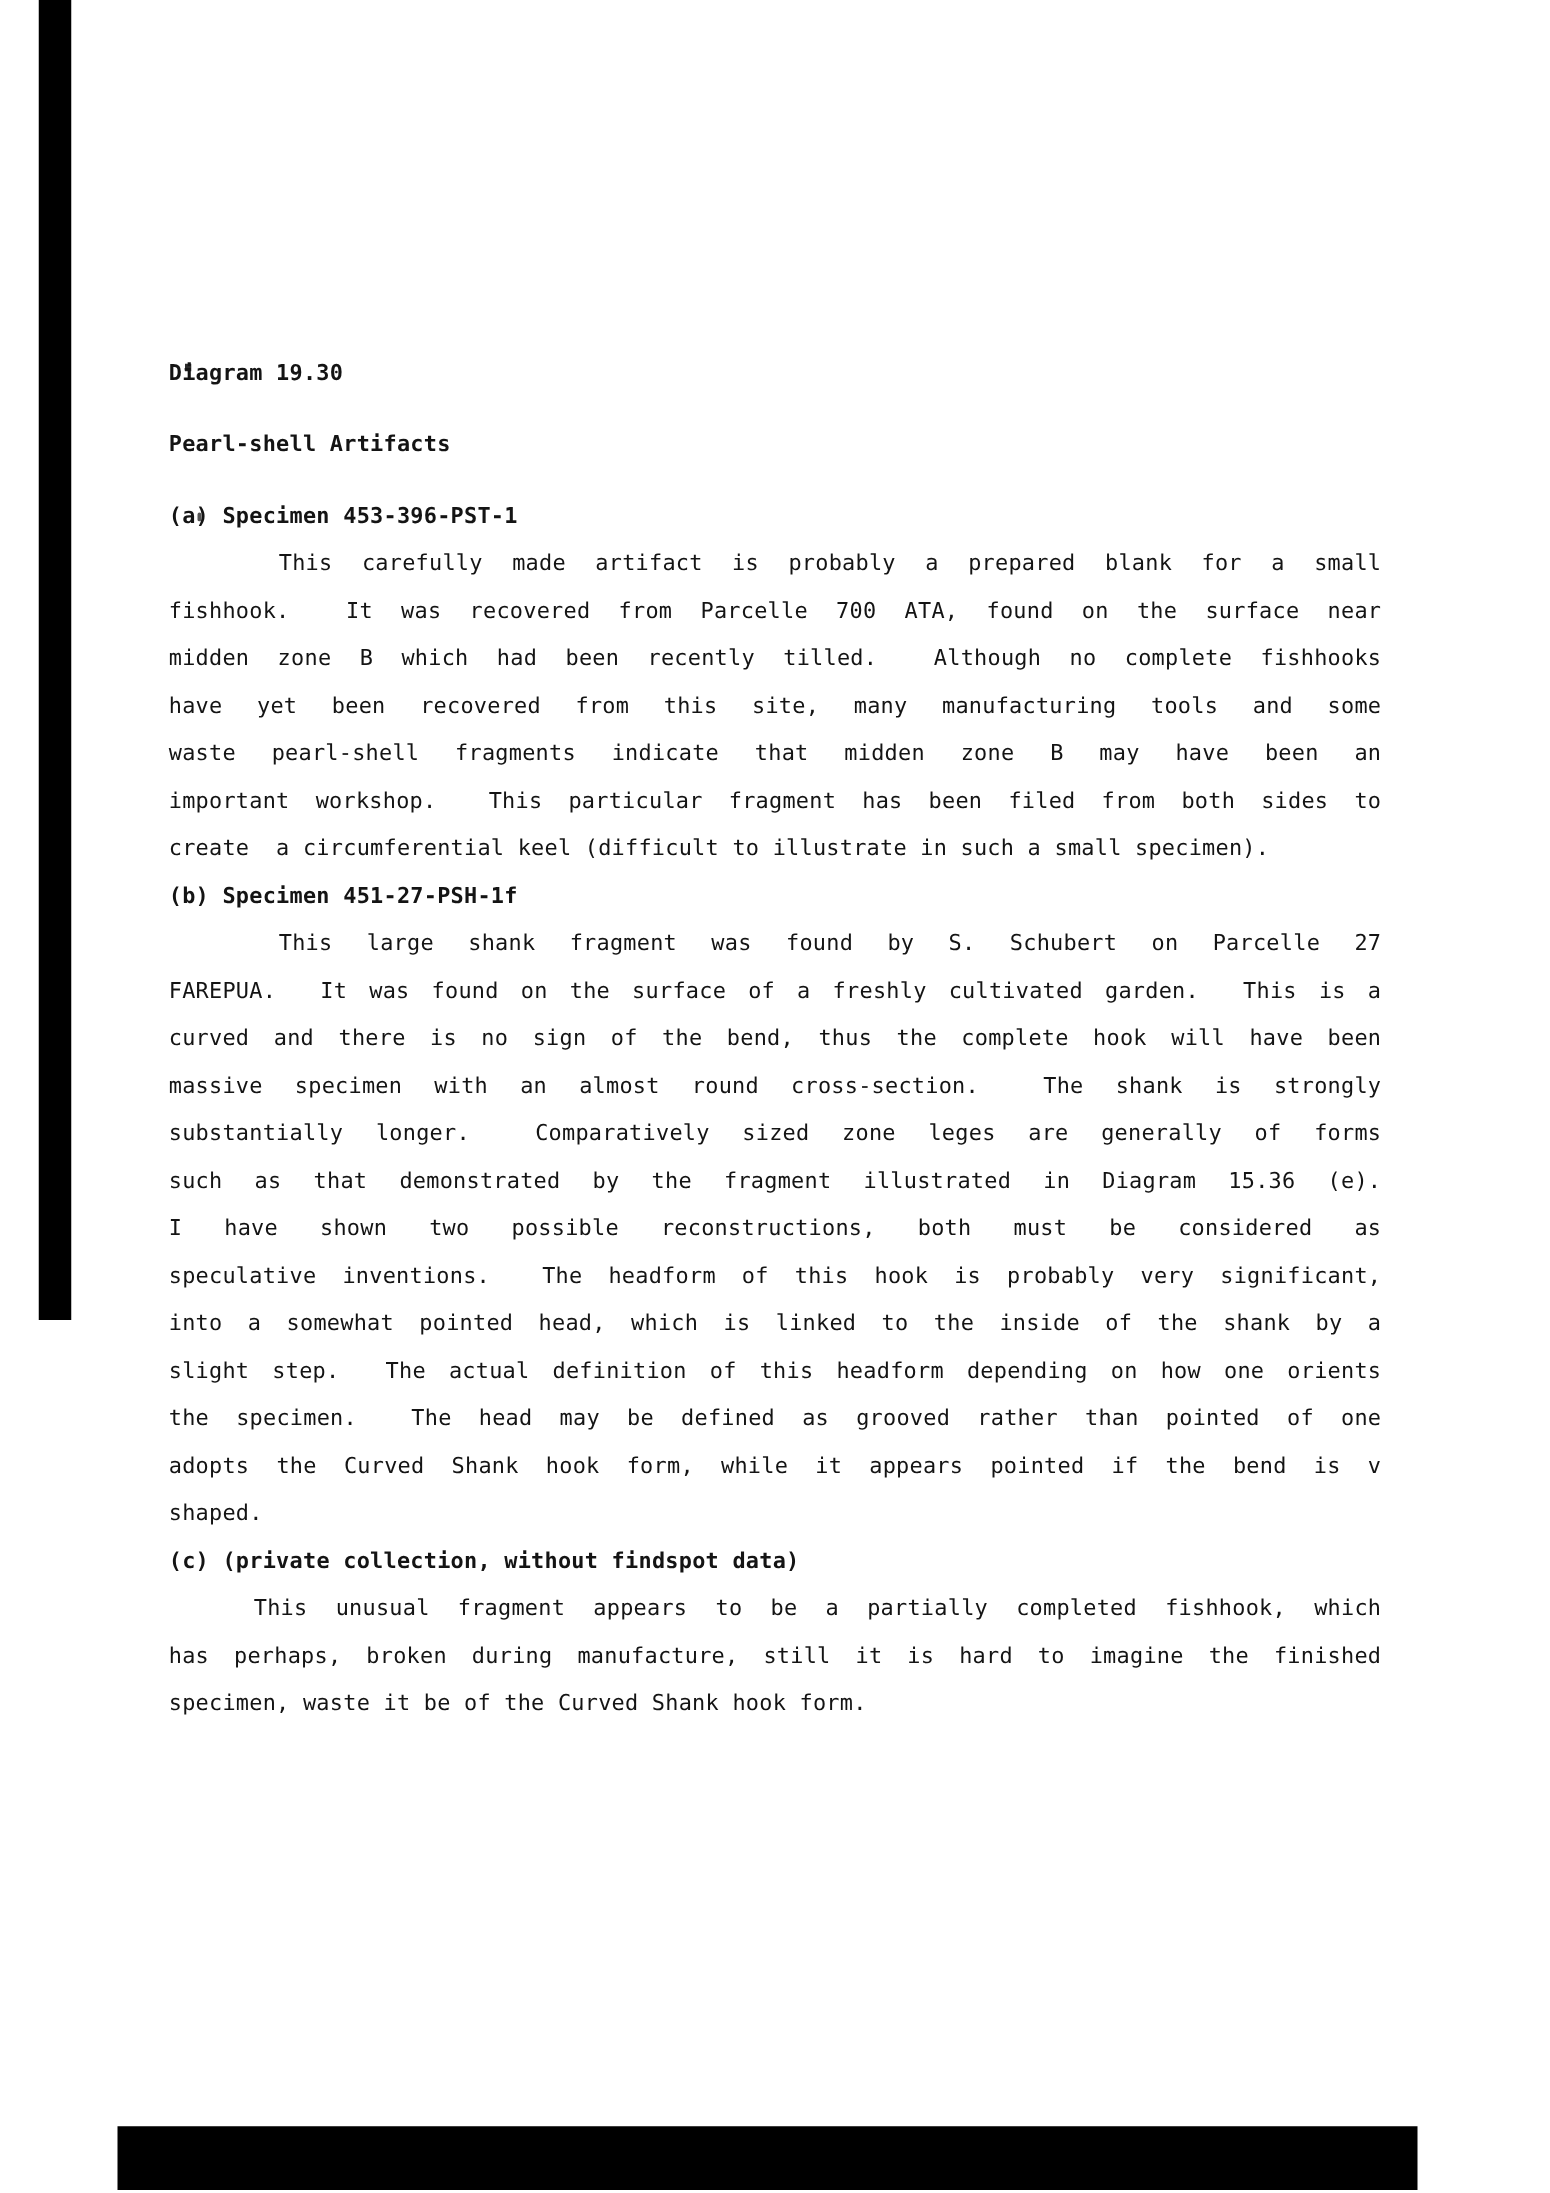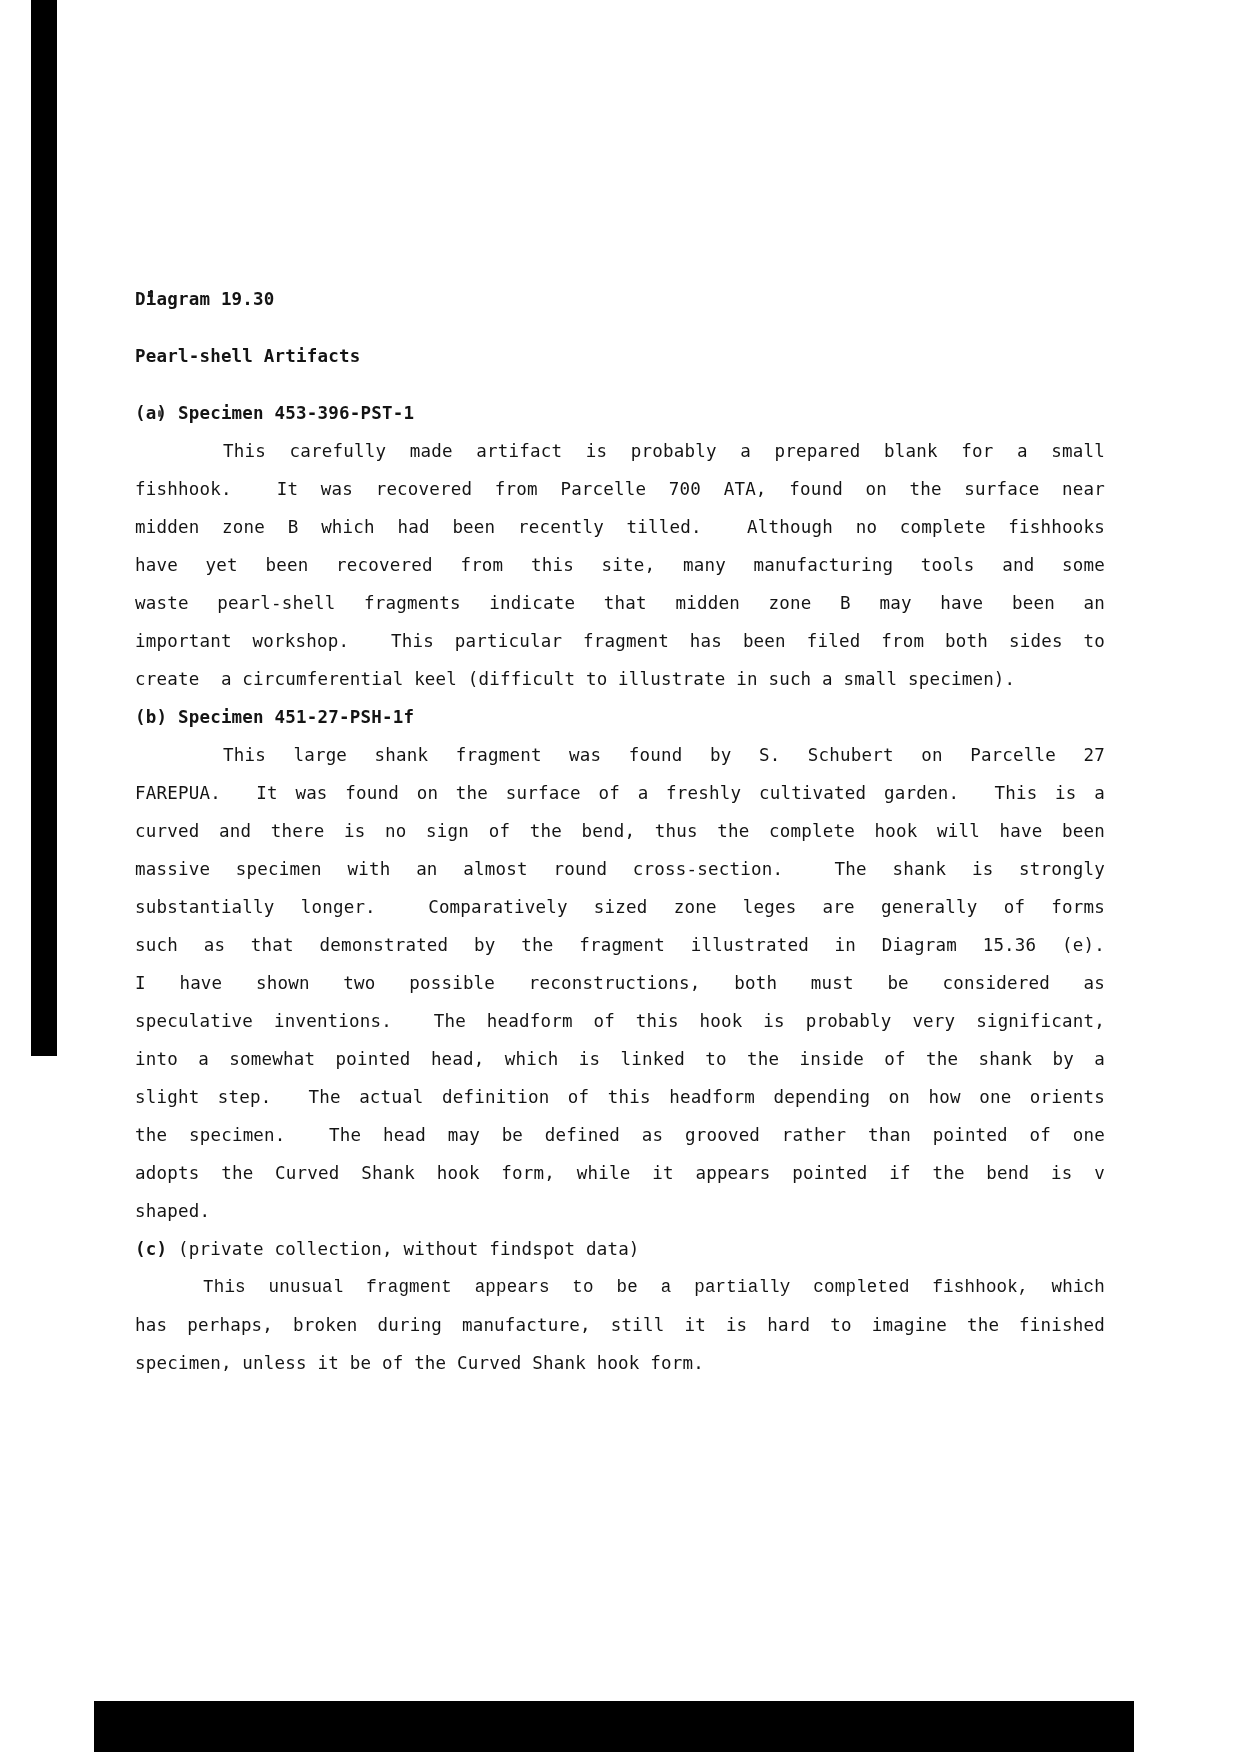--- a/index.html
+++ b/index.html
@@ -28,32 +28,32 @@
     line-height: 38px;
     letter-spacing: 0.2px;
   }
   .h-line {
     font-weight: bold;
     line-height: 38px;
     white-space: pre-wrap;
   }
   .h-gap { margin-bottom: 19px; }
   .h-inline-label { font-weight: bold; }
-  .h-inline-rest { font-weight: normal; }
+  .h-inline-rest { font-weight: bold; }
 
   .para { margin: 0; }
   .tline {
     line-height: 38px;
     text-align: justify;
     text-align-last: justify;
     white-space: pre-wrap;
   }
   .para .tline:last-child { text-align-last: left; }
   .para .tline:first-child { text-indent: 88px; }
-  .para.small-indent .tline:first-child { text-indent: 68px; font-family: Liberation Mono, monospace; }
+  .para.small-indent .tline:first-child { text-indent: 68px; }
 </style>
 </head>
 <body>
 
 <div class="scan-bar bar-left"></div>
 <div class="scan-bar bar-bottom"></div>
 <div class="speck speck-1"></div>
 <div class="speck speck-2"></div>
 
 <div class="page-text">
@@ -91,17 +91,17 @@
         <div class="tline">adopts the Curved Shank hook form, while it appears pointed if the bend is v</div>
         <div class="tline">shaped.</div>
       </div>
   </div>
 
   <div class="section">
     <div class="h-line"><span class="h-inline-label">(c)</span><span class="h-inline-rest"> (private collection, without findspot data)</span></div>
     <div class="para small-indent">
         <div class="tline">This unusual fragment appears to be a partially completed fishhook, which</div>
         <div class="tline">has perhaps, broken during manufacture, still it is hard to imagine the finished</div>
-        <div class="tline">specimen, unless it be of the Curved Shank hook form.</div>
+        <div class="tline">specimen, waste it be of the Curved Shank hook form.</div>
       </div>
   </div>
 
 </div>
 
 </body></html>

